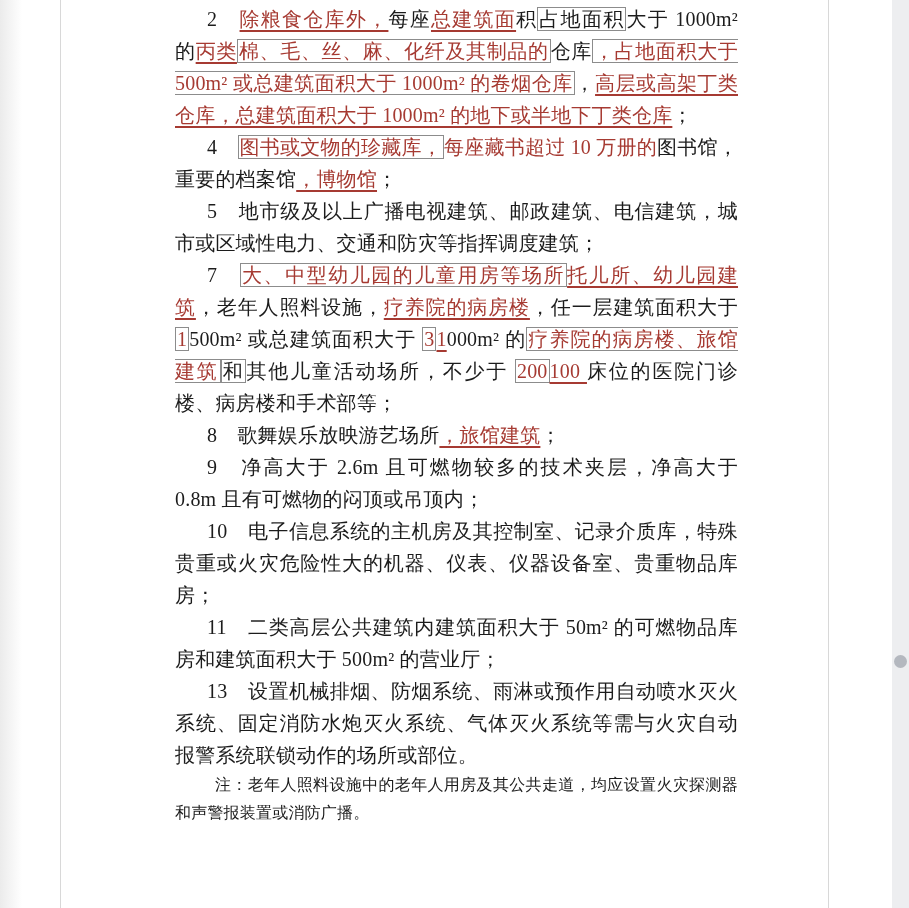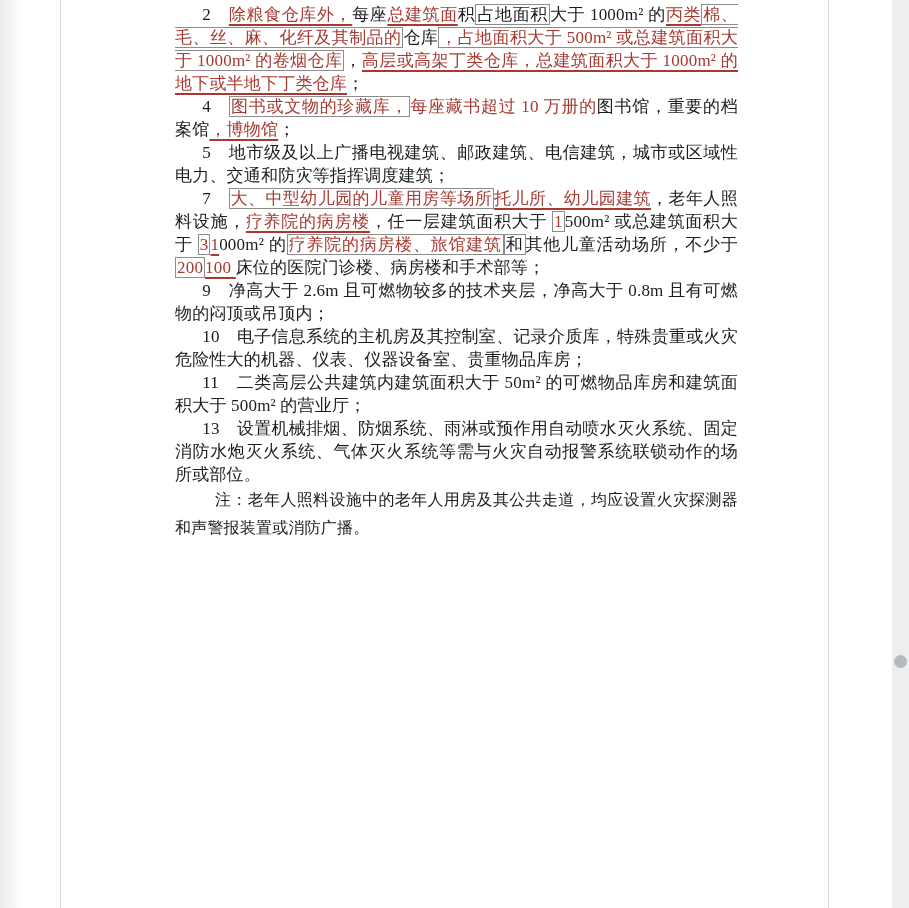--- a/index.html
+++ b/index.html
@@ -43,22 +43,22 @@
   }
   .scroll-thumb {
     position: absolute;
     left: 2px; top: 655px;
     width: 13px; height: 13px;
     border-radius: 50%;
     background: var(--thumb, #b4b8bf);
   }
   .p {
     margin: 0;
-    font-size: 17px;
-    line-height: 23px;
+    font-size: 20px;
+    line-height: 32px;
     text-align: justify;
     color: var(--ink, #1c1c1c);
     letter-spacing: 0.2px;
   }
   .p-item { text-indent: 1.6em; }
   .p-note {
     font-size: 16px;
     line-height: 28.2px;
     text-indent: 2.5em;
   }
@@ -87,20 +87,21 @@
 <body>
 
 <div id="screen">
   <div class="left-shade"></div>
   <div class="page">
     <div class="content">
         <div class="p p-item"><span class="s-k">2　</span><span class="s-ins">除粮食仓库外，</span><span class="s-k">每座</span><span class="s-ins">总建筑面</span><span class="s-k">积</span><span class="s-boxk">占地面积</span><span class="s-k">大于 1000m² 的</span><span class="s-ins">丙类</span><span class="s-boxr">棉、毛、丝、麻、化纤及其制品的</span><span class="s-k">仓库</span><span class="s-boxr">，占地面积大于 500m² 或总建筑面积大于 1000m² 的卷烟仓库</span><span class="s-k">，</span><span class="s-ins">高层或高架丁类仓库，总建筑面积大于 1000m² 的地下或半地下丁类仓库</span><span class="s-k">；</span></div>
         <div class="p p-item"><span class="s-k">4　</span><span class="s-boxr">图书或文物的珍藏库，</span><span class="s-red">每座藏书超过 10 万册的</span><span class="s-k">图书馆，重要的档案馆</span><span class="s-ins">，博物馆</span><span class="s-k">；</span></div>
         <div class="p p-item"><span class="s-k">5　地市级及以上广播电视建筑、邮政建筑、电信建筑，城市或区域性电力、交通和防灾等指挥调度建筑；</span></div>
         <div class="p p-item"><span class="s-k">7　</span><span class="s-boxr">大、中型幼儿园的儿童用房等场所</span><span class="s-ins">托儿所、幼儿园建筑</span><span class="s-k">，老年人照料设施，</span><span class="s-ins">疗养院的病房楼</span><span class="s-k">，任一层建筑面积大于 </span><span class="s-boxr">1</span><span class="s-k">500m² 或总建筑面积大于 </span><span class="s-boxr">3</span><span class="s-ins">1</span><span class="s-k">000m² 的</span><span class="s-boxr">疗养院的病房楼、旅馆建筑</span><span class="s-boxk">和</span><span class="s-k">其他儿童活动场所，不少于 </span><span class="s-boxr">200</span><span class="s-ins">100 </span><span class="s-k">床位的医院门诊楼、病房楼和手术部等；</span></div>
+        <div class="p p-item"><span class="s-k">8　歌舞娱乐放映游艺场所</span><span class="s-ins">，旅馆建筑</span><span class="s-k">；</span></div>
         <div class="p p-item"><span class="s-k">9　净高大于 2.6m 且可燃物较多的技术夹层，净高大于 0.8m 且有可燃物的闷顶或吊顶内；</span></div>
         <div class="p p-item"><span class="s-k">10　电子信息系统的主机房及其控制室、记录介质库，特殊贵重或火灾危险性大的机器、仪表、仪器设备室、贵重物品库房；</span></div>
         <div class="p p-item"><span class="s-k">11　二类高层公共建筑内建筑面积大于 50m² 的可燃物品库房和建筑面积大于 500m² 的营业厅；</span></div>
         <div class="p p-item"><span class="s-k">13　设置机械排烟、防烟系统、雨淋或预作用自动喷水灭火系统、固定消防水炮灭火系统、气体灭火系统等需与火灾自动报警系统联锁动作的场所或部位。</span></div>
         <div class="p p-note"><span class="s-k">注：老年人照料设施中的老年人用房及其公共走道，均应设置火灾探测器和声警报装置或消防广播。</span></div>
       </div>
   </div>
   <div class="scroll-track">
     <div class="scroll-thumb"></div>
   </div>

